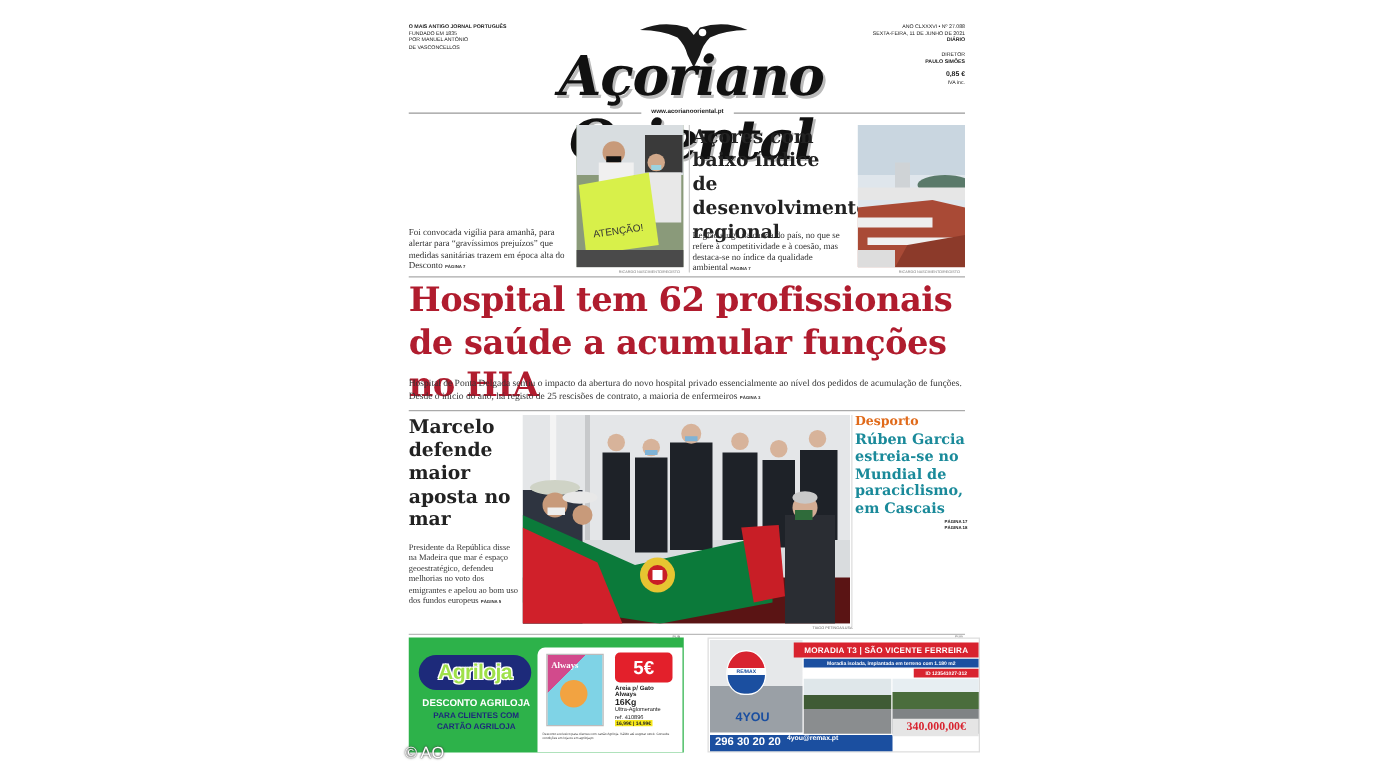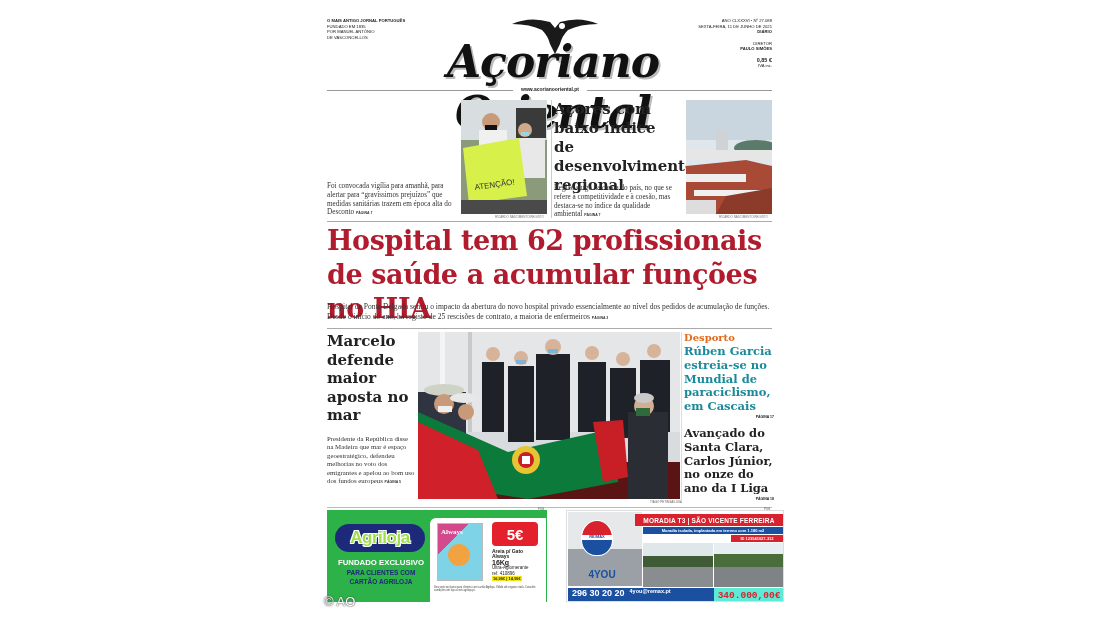--- a/index.html
+++ b/index.html
@@ -82,21 +82,21 @@
   .remax-id { position: absolute; left: 164px; top: 24px; width: 52px; height: 7px; background: #d8232f; display: flex; align-items: center; justify-content: center; font-family: "Liberation Sans", sans-serif; font-weight: bold; font-size: 4px; color: #fff; }
   .remax-house0 { position: absolute; left: 1px; top: 1px; width: 74px; height: 74px; background: linear-gradient(180deg, #e6e8ea 0 50%, #9aa0a6 50% 100%); }
   .remax-house1 { position: absolute; left: 76px; top: 32px; width: 70px; height: 44px; background: linear-gradient(180deg, #dfe7ea 0 30%, #3f5b35 30% 55%, #8a8d8f 55% 100%); }
   .remax-house2 { position: absolute; left: 147px; top: 32px; width: 70px; height: 44px; background: linear-gradient(180deg, #e7eef2 0 25%, #4a6d3c 25% 55%, #7f8385 55% 100%); }
   .remax-balloon { position: absolute; left: 14px; top: 9px; width: 32px; height: 36px; border-radius: 50% 50% 45% 45%; background: linear-gradient(180deg, #d8232f 0 40%, #fff 40% 55%, #1b4fa0 55% 100%); border: 1px solid #fff; }
   .remax-balloon-lbl { position: absolute; left: 15px; top: 23px; width: 30px; text-align: center; font-family: "Liberation Sans", sans-serif; font-weight: bold; font-size: 4px; color: #1b4fa0; }
   .remax-4you { position: absolute; left: 10px; top: 58px; width: 50px; text-align: center; font-family: "Liberation Sans", sans-serif; font-weight: bold; font-size: 10px; color: #1b4fa0; }
   .remax-footer { position: absolute; left: 1px; top: 77px; width: 146px; height: 14px; background: #1b4fa0; display: flex; padding-left: 4px; gap: 5px; }
   .remax-phone { font-family: "Liberation Sans", sans-serif; font-weight: bold; font-size: 9px; color: #fff; }
   .remax-email { font-family: "Liberation Sans", sans-serif; font-weight: bold; font-size: 5.5px; color: #fff; }
-  .remax-price { position: absolute; left: 147px; top: 77px; width: 70px; height: 14px; background: #5eead4; display: flex; align-items: center; justify-content: center; font-family: Liberation Mono, monospace; font-weight: bold; font-size: 9.5px; color: #d8232f; }
+  .remax-price { position: absolute; left: 147px; top: 64px; width: 70px; height: 14px; background: #e5e5e5; display: flex; align-items: center; justify-content: center; font-family: Liberation Serif, serif; font-weight: bold; font-size: 9.5px; color: #d8232f; }
 
   .copyright { position: absolute; left: 324px; top: 594px; font-family: "Liberation Sans", sans-serif; font-size: 13px; color: #fff; text-shadow: 0 0 2px #444, 0 0 1px #444; }
 </style>
 </head>
 <body>
 
 <div class="page">
 
   <div class="mast">
     <div class="mast-left">
@@ -245,34 +245,33 @@
     </svg>
   </div>
   <div class="mid-credit">TIAGO PETINGA/LUSA</div>
 
   <div class="vsep2"></div>
 
   <div class="mid-right">
     <div class="section-label">Desporto</div>
     <div class="mr-head1">Rúben Garcia estreia-se no Mundial de paraciclismo, em Cascais</div>
     <div class="mr-pg pg">PÁGINA 17</div>
-    <div class="mr-head2">Avançado do Santa Clara, Carlos Júnior, no onze do ano da I Liga</div>
     <div class="mr-pg pg">PÁGINA 18</div>
   </div>
 
   <div class="hr3"></div>
 
   <div class="ad-tag" style="left:218px">PUB</div>
   <div class="ad-tag" style="left:444px">PUB</div>
 
   <div class="ad ad1">
     <div class="agri-logo">
       <span>Agriloja</span>
     </div>
-    <div class="agri-t1">FUNDADO EXCLUSIVO</div>
+    <div class="agri-t1">DESCONTO AGRILOJA</div>
     <div class="agri-t2">PARA CLIENTES COM CARTÃO AGRILOJA</div>
     <div class="agri-card">
       <div class="agri-bag">
         <div class="agri-bag-brand">Always</div>
         <div class="agri-bag-cat"></div>
       </div>
       <div class="agri-price">5€</div>
       <div class="agri-prod">
         <div class="b">Areia p/ Gato</div>
         <div class="b">Always</div>

